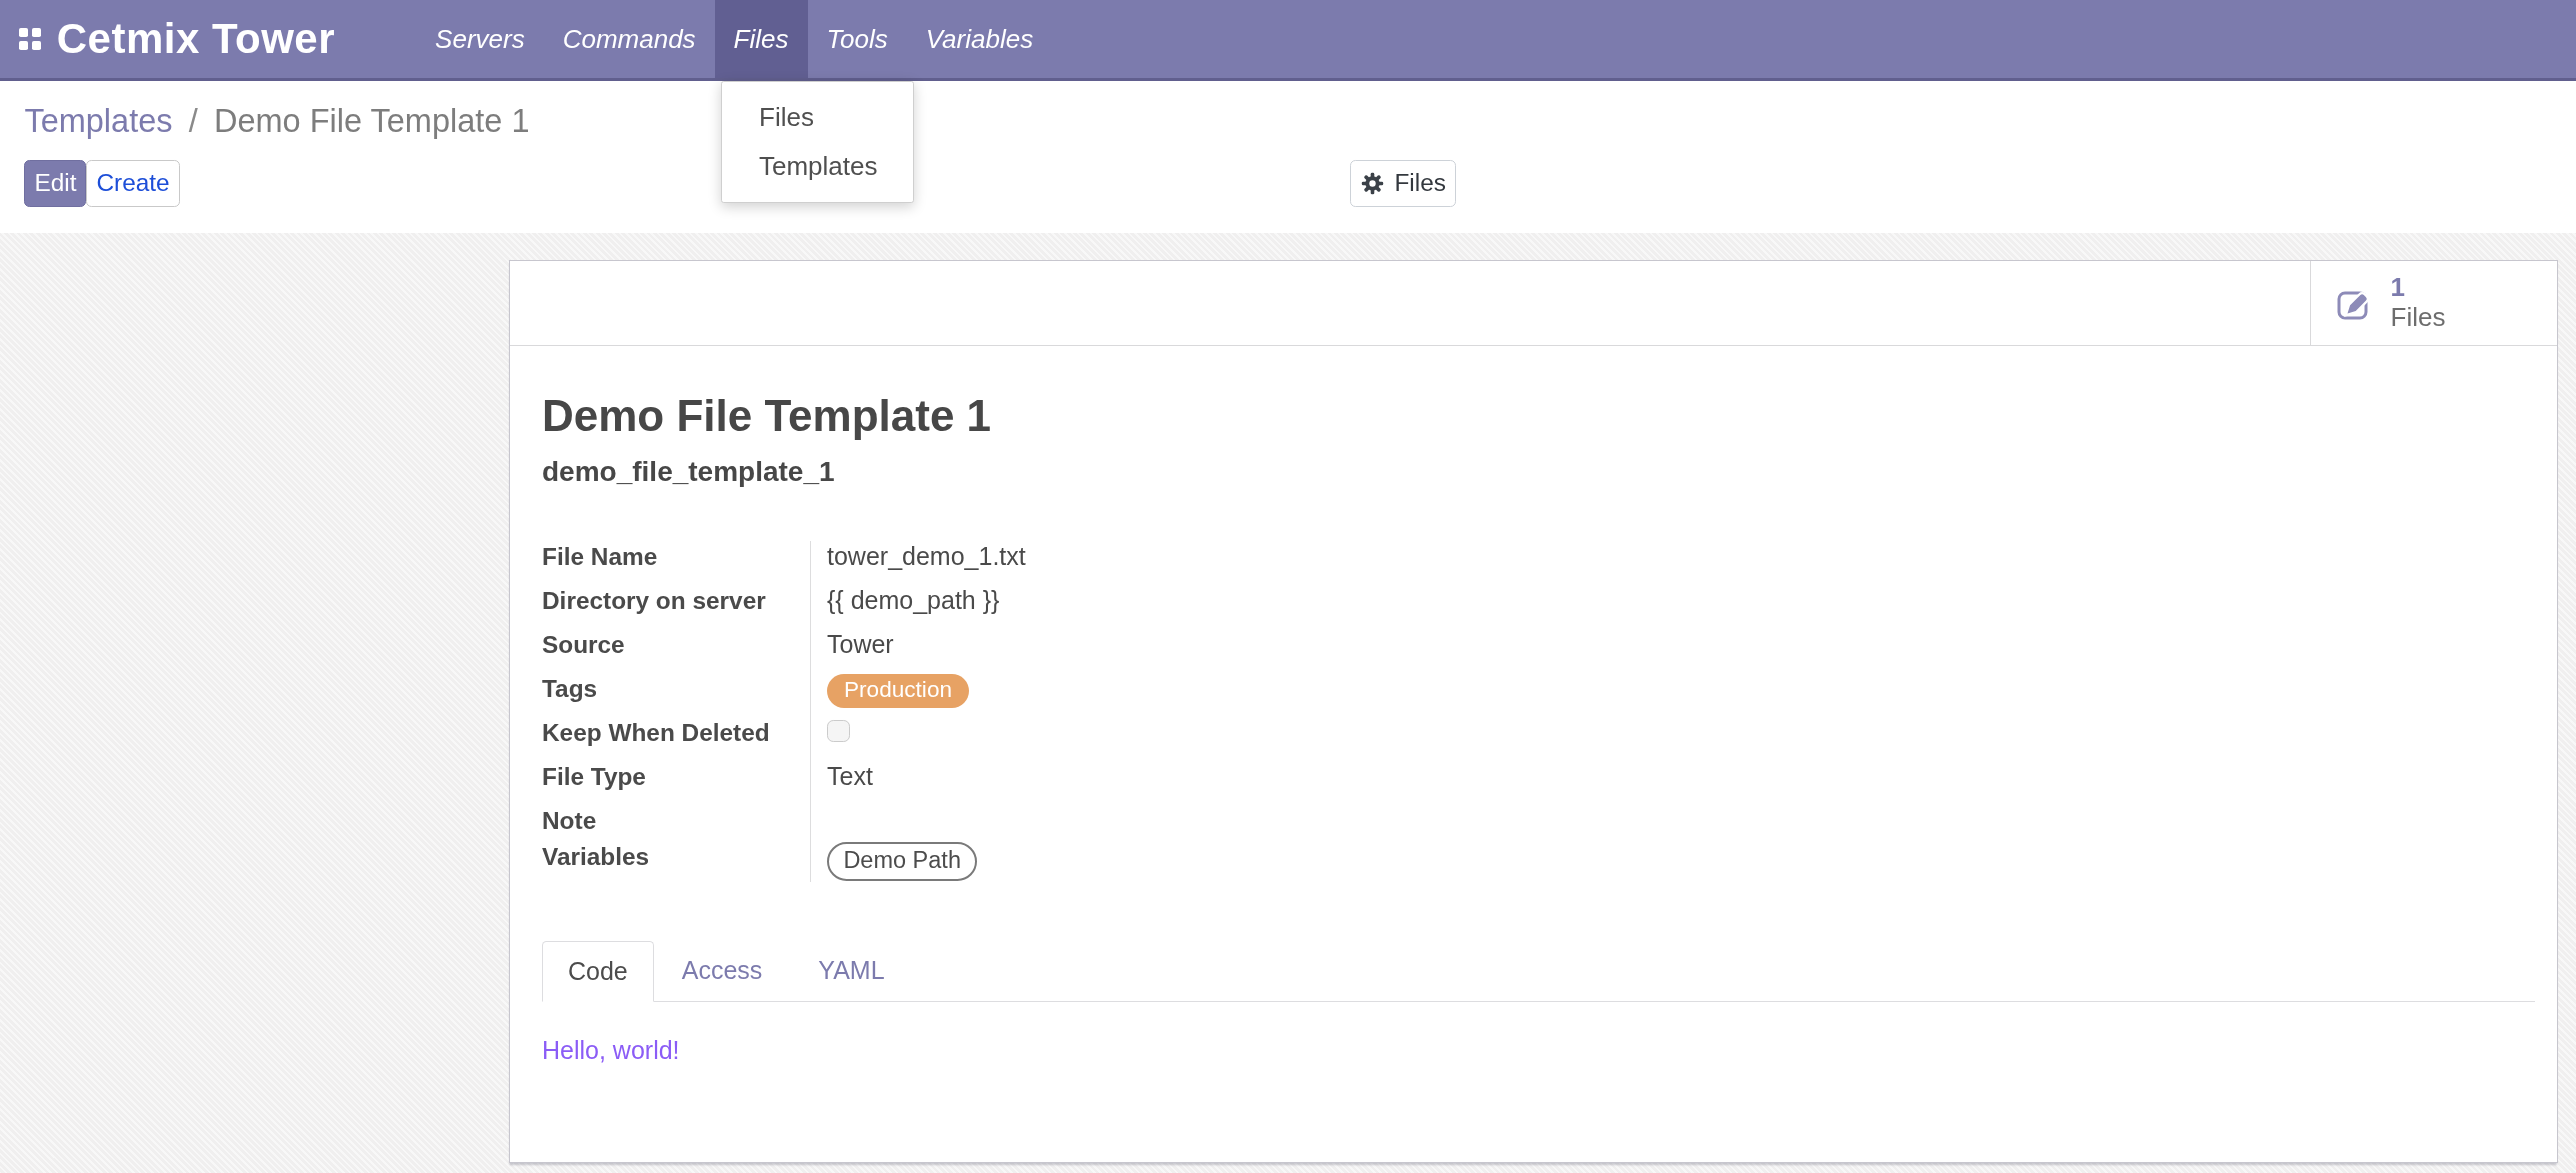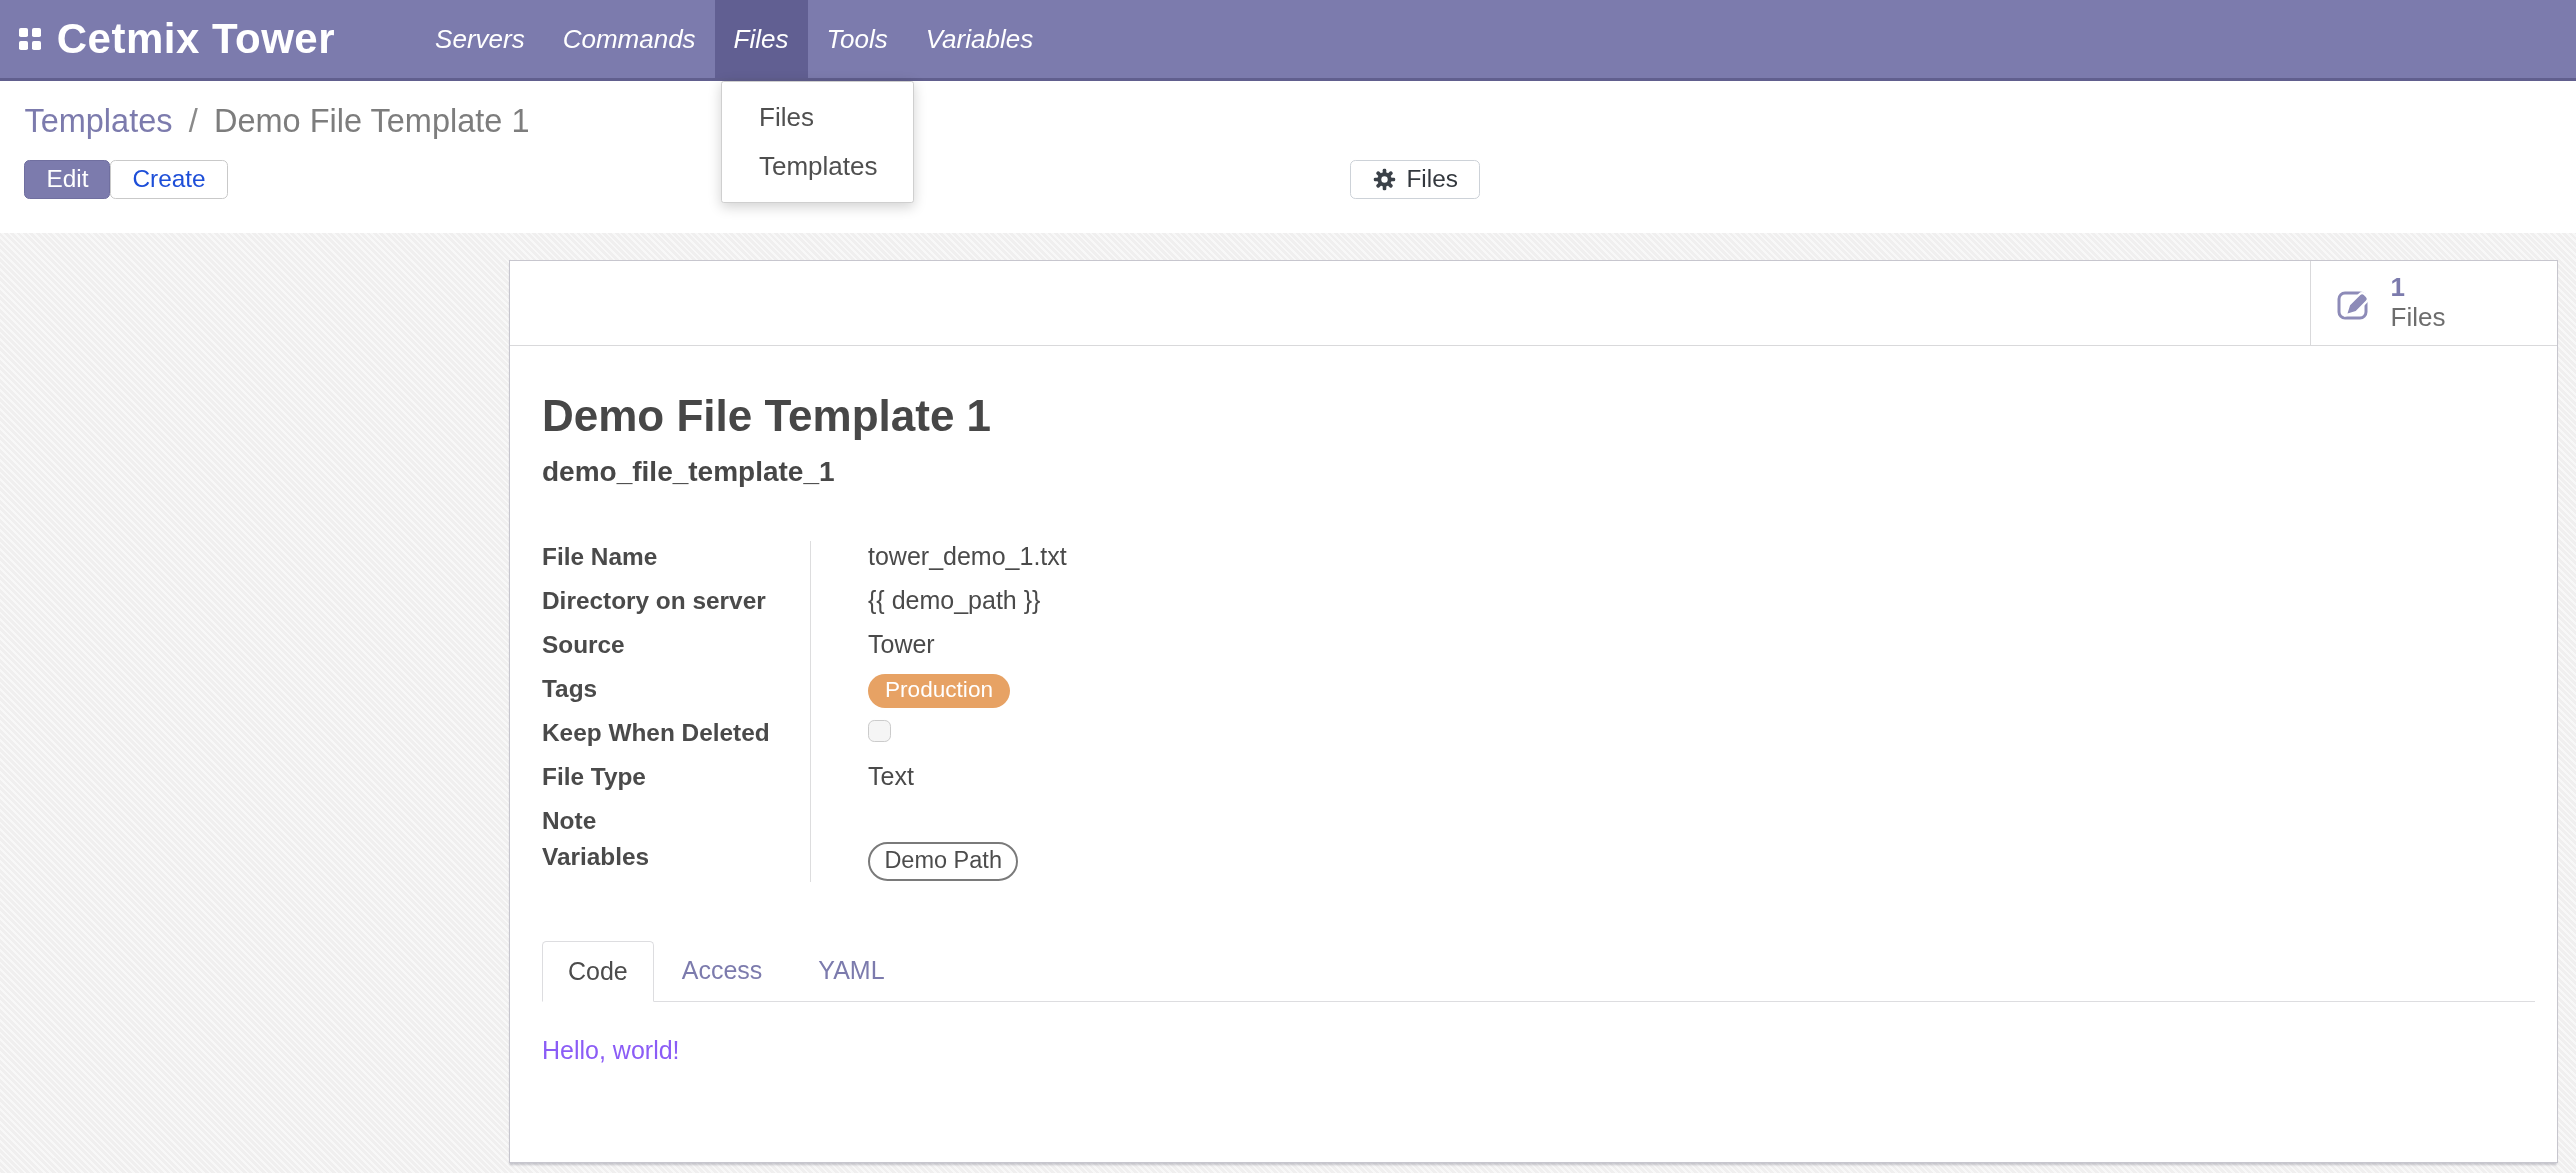--- a/index.html
+++ b/index.html
@@ -24,22 +24,22 @@
               padding:10.8px 0; z-index:40; }
   .dropdown-item { padding:9px 9px 9px 37px; font-size:26px; color:#4f4f4f; cursor:pointer; }
 
   
   .control-panel { position:relative; height:152px; background:#fff; padding:21.7px 0 0 24.4px; }
   .breadcrumb { font-size:32.5px; }
   .crumb-link { color:#7C7BAD; cursor:pointer; }
   .crumb-sep { color:#8a8a8a; padding:0 7.2px; }
   .crumb-current { color:#7d7d7d; }
   .btn-row { position:relative; margin-top:20px; height:51px; display:flex; }
-  .btn { height:39px; display:inline-flex; align-items:center; font-size:24.4px; border-radius:5.4px;
-         padding:0 21px; cursor:pointer; }
+  .btn { height:47px; display:inline-flex; align-items:center; font-size:24.4px; border-radius:5.4px;
+         padding:0 9px; cursor:pointer; }
   .btn-primary { background:#7C7BAD; color:#fff; border:0.9px solid #706fa0; }
   .btn-secondary { background:#fff; color:#1d4ed8; border:0.9px solid #c9c9c9; margin-left:0; }
   .btn-action { position:absolute; left:1326px; top:0; background:#fff; color:#33383e;
                 border:0.9px solid #cdd2d8; gap:9px; }
   .gear-svg { display:block; }
 
   
   .content { height:941px; background-color:#f0efef;
              background-image:repeating-linear-gradient(45deg, rgba(255,255,255,.55) 0 1.8px, rgba(0,0,0,0) 1.8px 4.5px);
              position:relative; }
@@ -51,21 +51,21 @@
   .stat-texts { display:flex; flex-direction:column; line-height:1.15; }
   .stat-count { color:#7C7BAD; font-size:26px; font-weight:700; }
   .stat-label { color:#6d6d6d; font-size:26px; }
 
   .sheet-body { padding:45px 21.7px 0 32px; }
   .record-title { font-size:44px; font-weight:700; color:#474747; }
   .record-ref { margin-top:15.3px; font-size:28px; font-weight:700; color:#474747; }
 
   .fields { position:relative; margin-top:51px; }
   .fields::before { content:""; position:absolute; left:268px; top:1.8px; bottom:1.8px; width:0.9px; background:#ddddde; }
-  .frow { display:flex; min-height:44px; align-items:flex-start;gap:41px; }
+  .frow { display:flex; min-height:44px; align-items:flex-start; }
   .frow.short { min-height:36px; }
   .flabel { width:268px; font-size:24.4px; font-weight:700; color:#4a4a4a; padding-top:3.6px; }
   .fvalue { padding-left:17px; font-size:25px; color:#4a4a4a; padding-top:2.7px; }
   .badge { display:inline-block; background:#E7A264; color:#fff; font-size:22.6px;
            padding:5.4px 17px 6.3px; border-radius:902px; line-height:1;text-align:center; }
   .checkbox { width:22.6px; height:22.6px; border:0.9px solid #cbcbcb; background:#f5f5f5;
               border-radius:6.3px; margin-top:1.8px; cursor:pointer; }
   .pill { display:inline-block; border:2.7px solid #7a7a7a; color:#4c4c4c; font-size:23.5px;
           padding:1.8px 14.4px 3.6px; border-radius:902px; line-height:1.25; }
 

